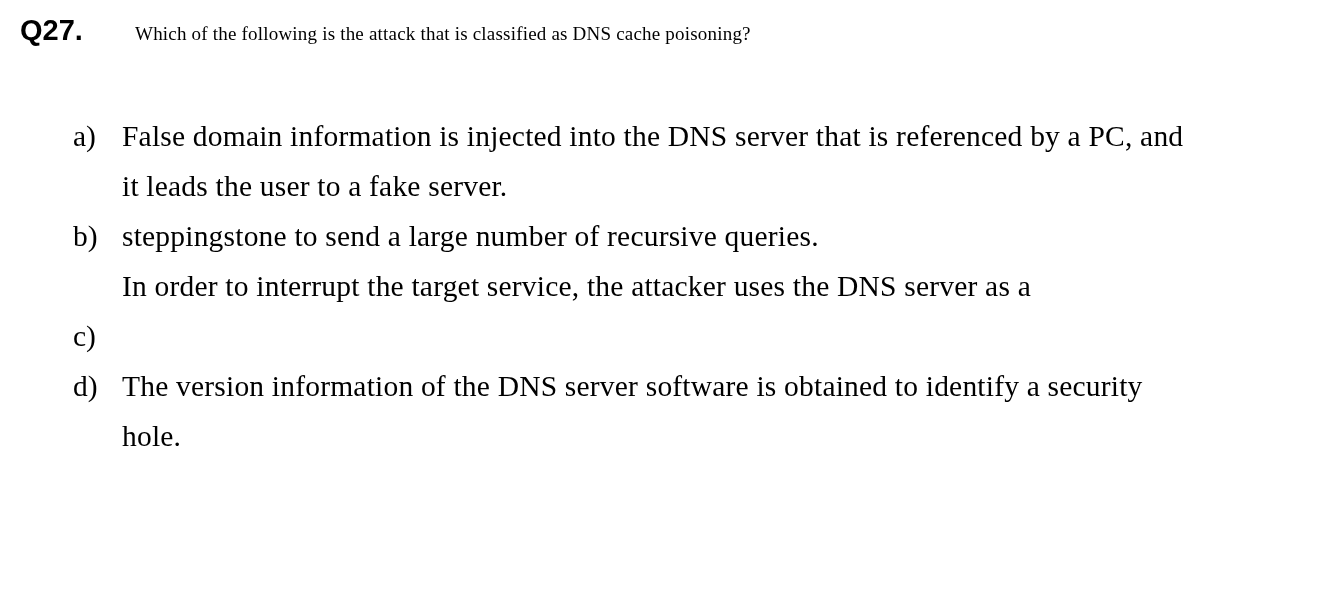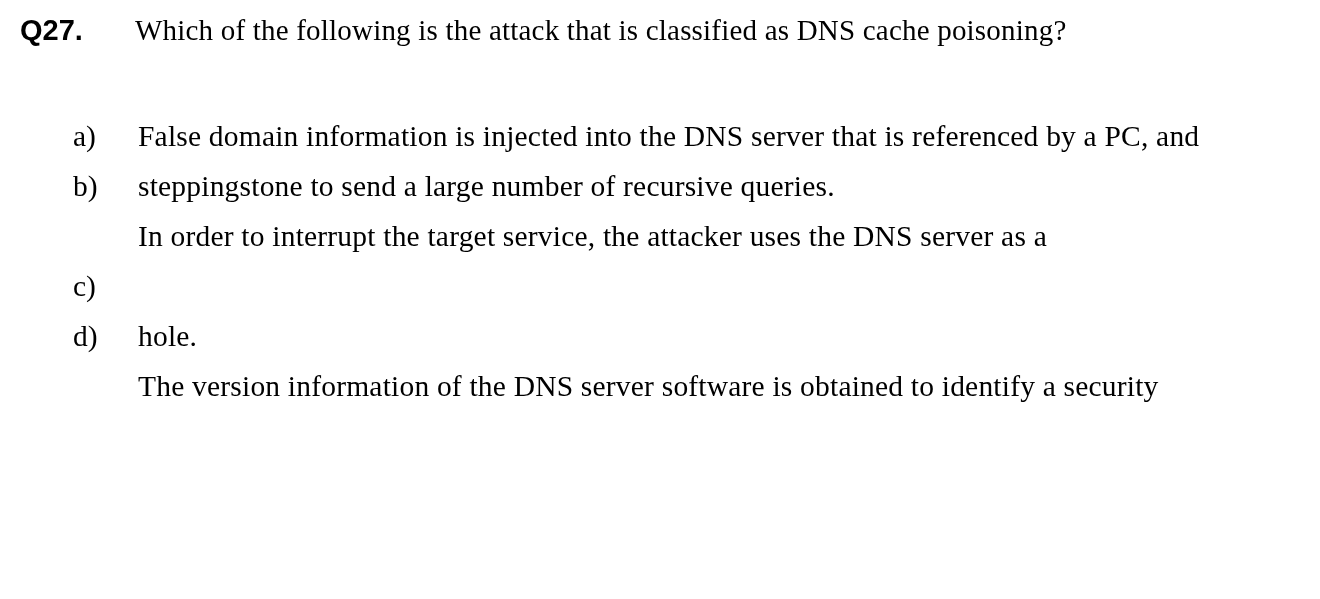--- a/index.html
+++ b/index.html
@@ -22,21 +22,21 @@
     white-space: nowrap;
   }
   .q-num {
     font-family: "Liberation Sans", sans-serif;
     font-weight: 700;
     font-size: 29px;
     width: 115px;
     display: inline-block;
   }
   .q-text {
-    font-size: 29px;
+    font-size: 19px;
     letter-spacing: 0.2px;
   }
   .options {
     position: absolute;
     left: 0;
     top: 111px;
     width: 1320px;
   }
   .option {
     display: flex;
@@ -44,21 +44,20 @@
   }
   .opt-letter {
     width: 49px;
     margin-left: 73px;
     font-size: 29.5px;
     line-height: 50px;
     flex: 0 0 auto;
   }
   .opt-lines {
     flex: 1 1 auto;
-    margin-left: 16px;
   }
   .opt-line {
     font-size: 29.5px;
     line-height: 50px;
     white-space: nowrap;
     letter-spacing: 0.2px;
   }
   .page-number-clip {
     position: absolute;
     left: 641px;
@@ -81,42 +80,43 @@
     <span class="q-num">Q27.</span>
     <span class="q-text">Which of the following is the attack that is classified as DNS cache poisoning?</span>
   </div>
 
   <div class="options">
 
     <div class="option">
       <span class="opt-letter">a)</span>
       <div class="opt-lines">
         <div class="opt-line">False domain information is injected into the DNS server that is referenced by a PC, and</div>
+        <div class="opt-line">it leads the user to a fake server.</div>
       </div>
     </div>
 
     <div class="option">
       <span class="opt-letter">b)</span>
       <div class="opt-lines">
         <div class="opt-line">steppingstone to send a large number of recursive queries.</div>
         <div class="opt-line">In order to interrupt the target service, the attacker uses the DNS server as a</div>
       </div>
     </div>
 
     <div class="option">
       <span class="opt-letter">c)</span>
       <div class="opt-lines">
       </div>
     </div>
 
     <div class="option">
       <span class="opt-letter">d)</span>
       <div class="opt-lines">
+        <div class="opt-line">The version information of the DNS server software is obtained to identify a security</div>
         <div class="opt-line">hole.</div>
-        <div class="opt-line">The version information of the DNS server software is obtained to identify a security</div>
       </div>
     </div>
 
   </div>
 
   <div class="page-number-clip">
     <span class="page-number">12</span>
   </div>
 
 </div>

